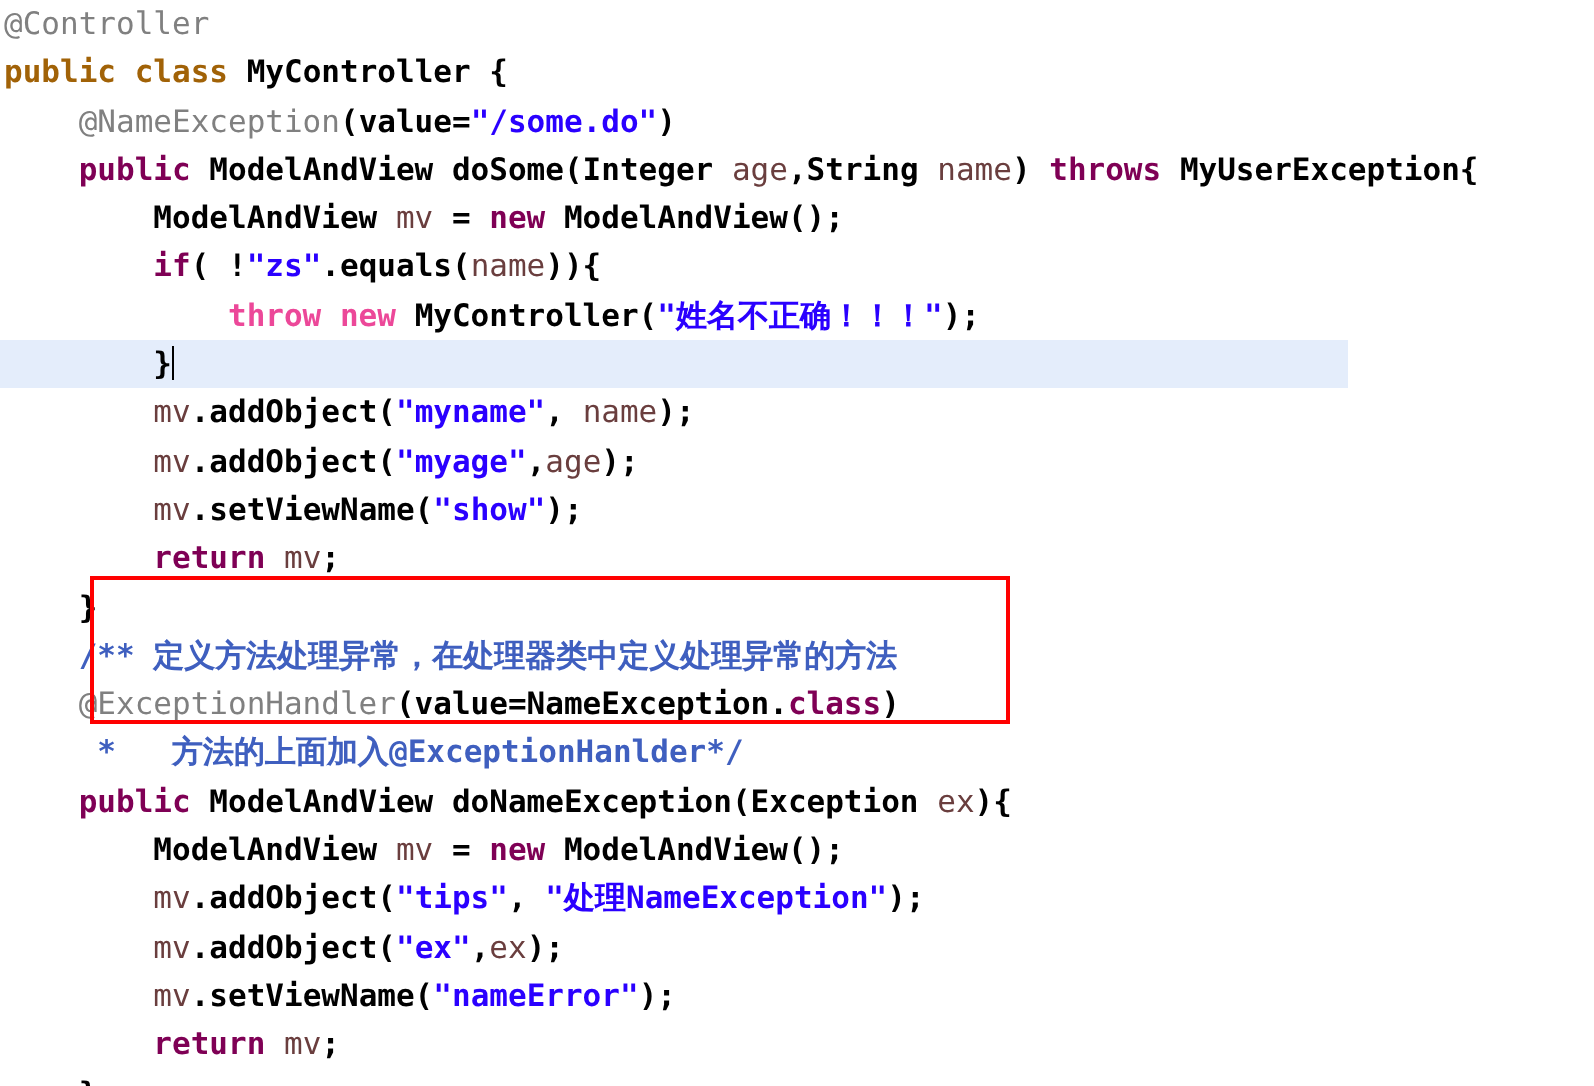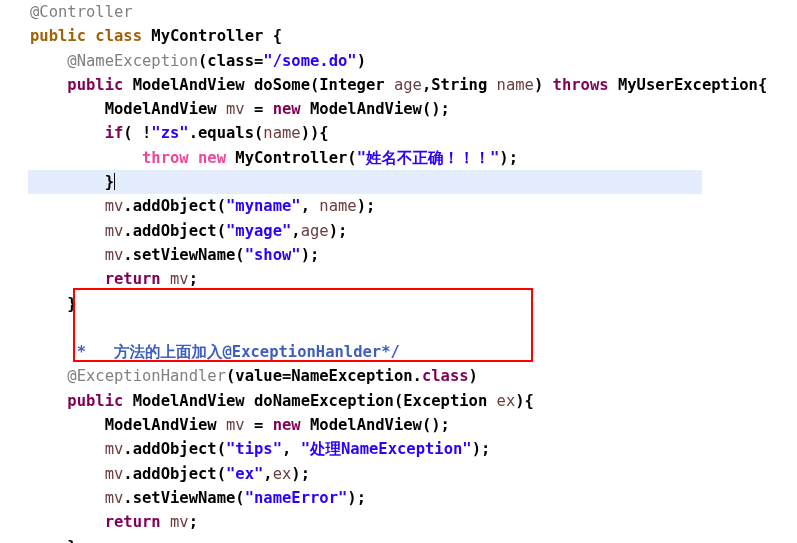--- a/index.html
+++ b/index.html
@@ -12,21 +12,20 @@
     height: 543px;
     overflow: hidden;
     font-family: "DejaVu Sans Mono", monospace;
   }
   #editor {
     position: relative;
     width: 674px;
     height: 543px;
     background: #ffffff;
     padding: 0;
-    margin-left: 28px;
   }
   .code-line {
     position: relative;
     height: 24.3px;
     line-height: 24.3px;
     font-size: 15.5px;
     font-family: "DejaVu Sans Mono", monospace;
     white-space: pre;
     color: #000000;
     letter-spacing: 0px;
@@ -69,34 +68,34 @@
     pointer-events: none;
   }
 </style>
 </head>
 <body>
 
 <div id="editor" style="background: rgb(255, 255, 255);">
   <div id="code-lines">
       <div class="code-line"><span class="ann" style="color: rgb(128, 128, 128);">@Controller</span></div>
       <div class="code-line"><span class="kw" style="color: #a16207;">public class </span><span class="plain" style="color: rgb(0, 0, 0); text-align: center;">MyController {</span></div>
-      <div class="code-line"><span class="plain" style="color: rgb(0, 0, 0);">    </span><span class="ann" style="color: rgb(128, 128, 128);">@NameException</span><span class="plain" style="color: rgb(0, 0, 0);">(class=</span><span class="str" style="color: rgb(42, 0, 255);">"/some.do"</span><span class="plain" style="color: rgb(0, 0, 0);">)</span></div>
+      <div class="code-line"><span class="plain" style="color: rgb(0, 0, 0);">    </span><span class="ann" style="color: rgb(128, 128, 128);">@NameException</span><span class="plain" style="color: rgb(0, 0, 0);">(value=</span><span class="str" style="color: rgb(42, 0, 255);">"/some.do"</span><span class="plain" style="color: rgb(0, 0, 0);">)</span></div>
       <div class="code-line"><span class="plain" style="color: rgb(0, 0, 0);">    </span><span class="kw" style="color: rgb(127, 0, 85);">public </span><span class="plain" style="color: rgb(0, 0, 0);">ModelAndView doSome(Integer </span><span class="var" style="color: rgb(106, 62, 62);">age</span><span class="plain" style="color: rgb(0, 0, 0);">,String </span><span class="var" style="color: rgb(106, 62, 62);">name</span><span class="plain" style="color: rgb(0, 0, 0);">) </span><span class="kw" style="color: rgb(127, 0, 85);">throws </span><span class="plain" style="color: rgb(0, 0, 0);">MyUserException{</span></div>
       <div class="code-line"><span class="plain" style="color: rgb(0, 0, 0);">        ModelAndView </span><span class="var" style="color: rgb(106, 62, 62);">mv</span><span class="plain" style="color: rgb(0, 0, 0);"> = </span><span class="kw" style="color: rgb(127, 0, 85);">new </span><span class="plain" style="color: rgb(0, 0, 0);">ModelAndView();</span></div>
       <div class="code-line"><span class="plain" style="color: rgb(0, 0, 0);">        </span><span class="kw" style="color: rgb(127, 0, 85);">if</span><span class="plain" style="color: rgb(0, 0, 0);">( !</span><span class="str" style="color: rgb(42, 0, 255);">"zs"</span><span class="plain" style="color: rgb(0, 0, 0);">.equals(</span><span class="var" style="color: rgb(106, 62, 62);">name</span><span class="plain" style="color: rgb(0, 0, 0);">)){</span></div>
       <div class="code-line"><span class="plain" style="color: rgb(0, 0, 0);">            </span><span class="kw" style="color: #ec4899;">throw new </span><span class="plain" style="color: rgb(0, 0, 0);">MyController(</span><span class="str" style="color: rgb(42, 0, 255);">"姓名不正确！！！"</span><span class="plain" style="color: rgb(0, 0, 0);">);</span></div>
       <div class="code-line highlighted" style="background: rgb(228, 237, 251);"><span class="plain" style="color: rgb(0, 0, 0);">        }</span><span class="caret"></span></div>
       <div class="code-line"><span class="plain" style="color: rgb(0, 0, 0);">        </span><span class="var" style="color: rgb(106, 62, 62);">mv</span><span class="plain" style="color: rgb(0, 0, 0);">.addObject(</span><span class="str" style="color: rgb(42, 0, 255);">"myname"</span><span class="plain" style="color: rgb(0, 0, 0);">, </span><span class="var" style="color: rgb(106, 62, 62);">name</span><span class="plain" style="color: rgb(0, 0, 0);">);</span></div>
       <div class="code-line"><span class="plain" style="color: rgb(0, 0, 0);">        </span><span class="var" style="color: rgb(106, 62, 62);">mv</span><span class="plain" style="color: rgb(0, 0, 0);">.addObject(</span><span class="str" style="color: rgb(42, 0, 255);">"myage"</span><span class="plain" style="color: rgb(0, 0, 0);">,</span><span class="var" style="color: rgb(106, 62, 62);">age</span><span class="plain" style="color: rgb(0, 0, 0);">);</span></div>
       <div class="code-line"><span class="plain" style="color: rgb(0, 0, 0);">        </span><span class="var" style="color: rgb(106, 62, 62);">mv</span><span class="plain" style="color: rgb(0, 0, 0);">.setViewName(</span><span class="str" style="color: rgb(42, 0, 255);">"show"</span><span class="plain" style="color: rgb(0, 0, 0);">);</span></div>
       <div class="code-line"><span class="plain" style="color: rgb(0, 0, 0);">        </span><span class="kw" style="color: rgb(127, 0, 85);">return </span><span class="var" style="color: rgb(106, 62, 62);">mv</span><span class="plain" style="color: rgb(0, 0, 0);">;</span></div>
       <div class="code-line"><span class="plain" style="color: rgb(0, 0, 0);">    }</span></div>
-      <div class="code-line"><span class="plain" style="color: rgb(0, 0, 0);">    </span></div>
+      <div class="code-line"><span class="plain" style="color: rgb(0, 0, 0);">    </span><span class="cmt" style="color: rgb(63, 95, 191);">/** 定义方法处理异常，在处理器类中定义处理异常的方法</span></div>
+      <div class="code-line"><span class="plain" style="color: rgb(0, 0, 0);">    </span><span class="ann" style="color: rgb(128, 128, 128);">@ExceptionHandler</span><span class="plain" style="color: rgb(0, 0, 0);">(value=NameException.</span><span class="kw" style="color: rgb(127, 0, 85);">class</span><span class="plain" style="color: rgb(0, 0, 0);">)</span></div>
       <div class="code-line"><span class="plain" style="color: rgb(0, 0, 0);">    </span><span class="cmt" style="color: rgb(63, 95, 191);"> *   方法的上面加入@ExceptionHanlder*/</span></div>
-      <div class="code-line"><span class="plain" style="color: rgb(0, 0, 0);">    </span><span class="ann" style="color: rgb(128, 128, 128);">@ExceptionHandler</span><span class="plain" style="color: rgb(0, 0, 0);">(value=NameException.</span><span class="kw" style="color: rgb(127, 0, 85);">class</span><span class="plain" style="color: rgb(0, 0, 0);">)</span></div>
       <div class="code-line"><span class="plain" style="color: rgb(0, 0, 0);">    </span><span class="kw" style="color: rgb(127, 0, 85);">public </span><span class="plain" style="color: rgb(0, 0, 0);">ModelAndView doNameException(Exception </span><span class="var" style="color: rgb(106, 62, 62);">ex</span><span class="plain" style="color: rgb(0, 0, 0);">){</span></div>
       <div class="code-line"><span class="plain" style="color: rgb(0, 0, 0);">        ModelAndView </span><span class="var" style="color: rgb(106, 62, 62);">mv</span><span class="plain" style="color: rgb(0, 0, 0);"> = </span><span class="kw" style="color: rgb(127, 0, 85);">new </span><span class="plain" style="color: rgb(0, 0, 0);">ModelAndView();</span></div>
       <div class="code-line"><span class="plain" style="color: rgb(0, 0, 0);">        </span><span class="var" style="color: rgb(106, 62, 62);">mv</span><span class="plain" style="color: rgb(0, 0, 0);">.addObject(</span><span class="str" style="color: rgb(42, 0, 255);">"tips"</span><span class="plain" style="color: rgb(0, 0, 0);">, </span><span class="str" style="color: rgb(42, 0, 255);">"处理NameException"</span><span class="plain" style="color: rgb(0, 0, 0);">);</span></div>
       <div class="code-line"><span class="plain" style="color: rgb(0, 0, 0);">        </span><span class="var" style="color: rgb(106, 62, 62);">mv</span><span class="plain" style="color: rgb(0, 0, 0);">.addObject(</span><span class="str" style="color: rgb(42, 0, 255);">"ex"</span><span class="plain" style="color: rgb(0, 0, 0);">,</span><span class="var" style="color: rgb(106, 62, 62);">ex</span><span class="plain" style="color: rgb(0, 0, 0);">);</span></div>
       <div class="code-line"><span class="plain" style="color: rgb(0, 0, 0);">        </span><span class="var" style="color: rgb(106, 62, 62);">mv</span><span class="plain" style="color: rgb(0, 0, 0);">.setViewName(</span><span class="str" style="color: rgb(42, 0, 255);">"nameError"</span><span class="plain" style="color: rgb(0, 0, 0);">);</span></div>
       <div class="code-line"><span class="plain" style="color: rgb(0, 0, 0);">        </span><span class="kw" style="color: rgb(127, 0, 85);">return </span><span class="var" style="color: rgb(106, 62, 62);">mv</span><span class="plain" style="color: rgb(0, 0, 0);">;</span></div>
       <div class="code-line"><span class="plain" style="color: rgb(0, 0, 0);">    }</span></div>
     </div>
   <div id="red-box" style="border-color: rgb(255, 0, 0);"></div>
 </div>

